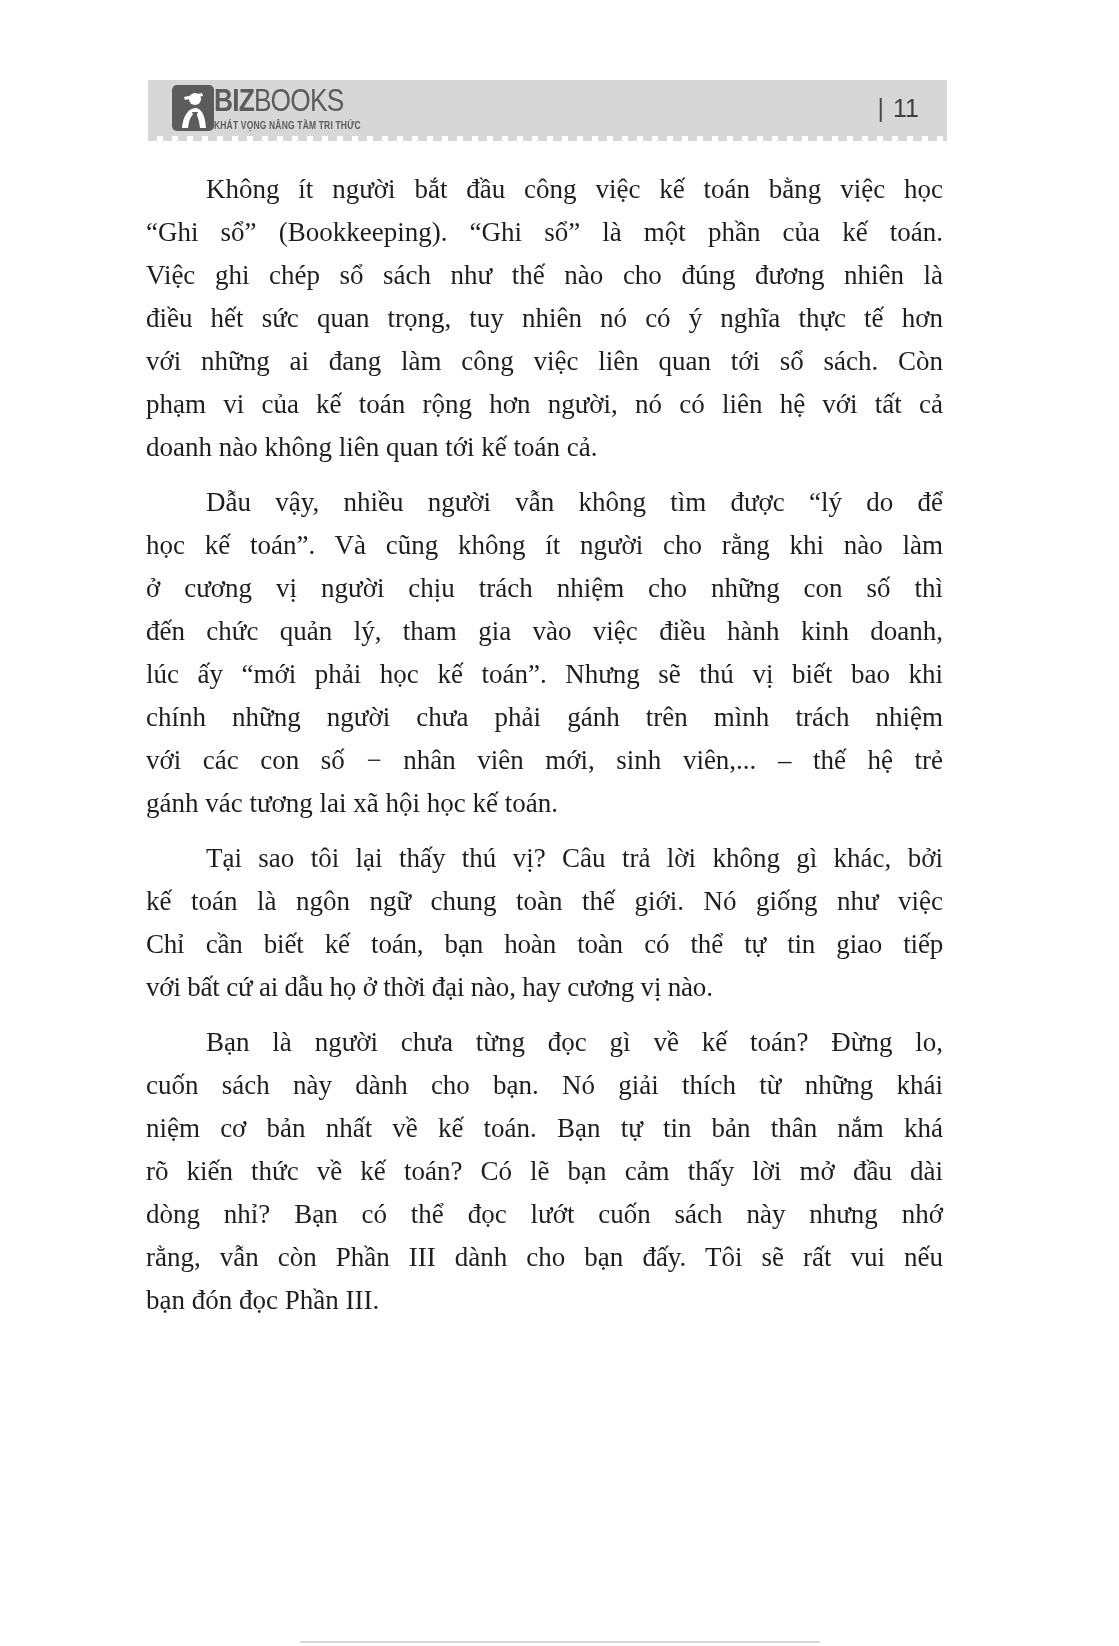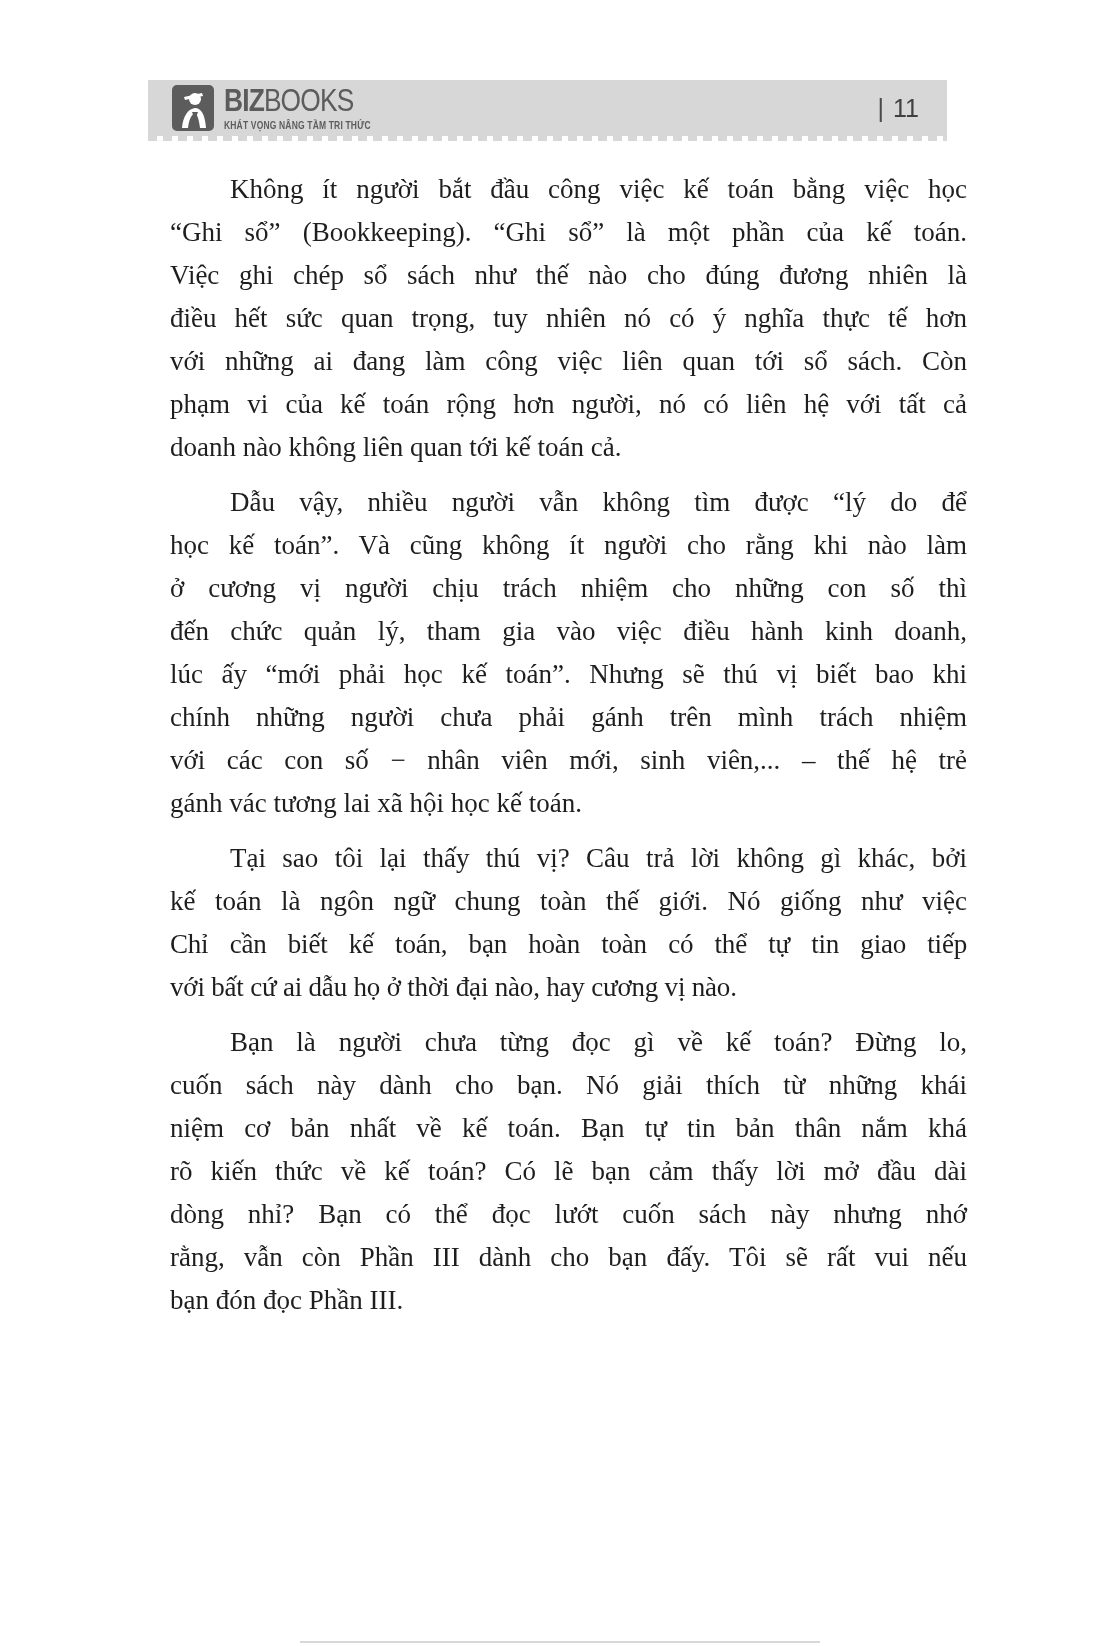--- a/index.html
+++ b/index.html
@@ -18,21 +18,21 @@
   .band{
     position:absolute;left:148px;top:80px;width:799px;height:56px;
     background:var(--band);
     display:flex;align-items:center;justify-content:space-between;
     padding:0 28px 0 24px;
   }
   .band::after{ 
     content:"";position:absolute;left:0;right:0;bottom:-5px;height:5px;
     background:repeating-linear-gradient(90deg,var(--band) 0 9px,transparent 9px 15px);
   }
-  .logo{display:flex;align-items:center;gap:10px;}
+  .logo{display:flex;align-items:center;}
   .logo-mark{
     width:42px;height:46px;border-radius:5px;background:var(--logo);
     display:flex;align-items:center;justify-content:center;flex:0 0 auto;
   }
   .logo-mark svg{display:block;}
   .logo-text{display:flex;flex-direction:column;transform:scaleX(.85);transform-origin:left center;}
   .brand{
     font-family:"Liberation Sans", sans-serif;font-size:31px;line-height:1;
     color:var(--logo);letter-spacing:-1px;white-space:nowrap;
   }
@@ -44,21 +44,21 @@
   }
   .pageno{
     font-family:"Liberation Sans", sans-serif;font-size:25px;color:#404040;
     display:flex;align-items:center;gap:9px;
   }
   .pageno .sep{font-weight:300;color:#4a4a4a;}
 
   
   .body-text{
     position:absolute;left:146px;top:168px;width:797px;
-    font-size:27px;line-height:43px;margin-left:24px;
+    font-size:27px;line-height:43px;
   }
   .para{margin-bottom:12px;}
   .line{text-align:justify;text-align-last:justify;}
   .line.last{text-align-last:left;}
   .line.indent{text-indent:60px;}
   .line.bold{font-weight:normal;letter-spacing:-0.2px;}
 
   
   .footer-rule{
     position:absolute;left:300px;bottom:3px;width:520px;height:2px;

